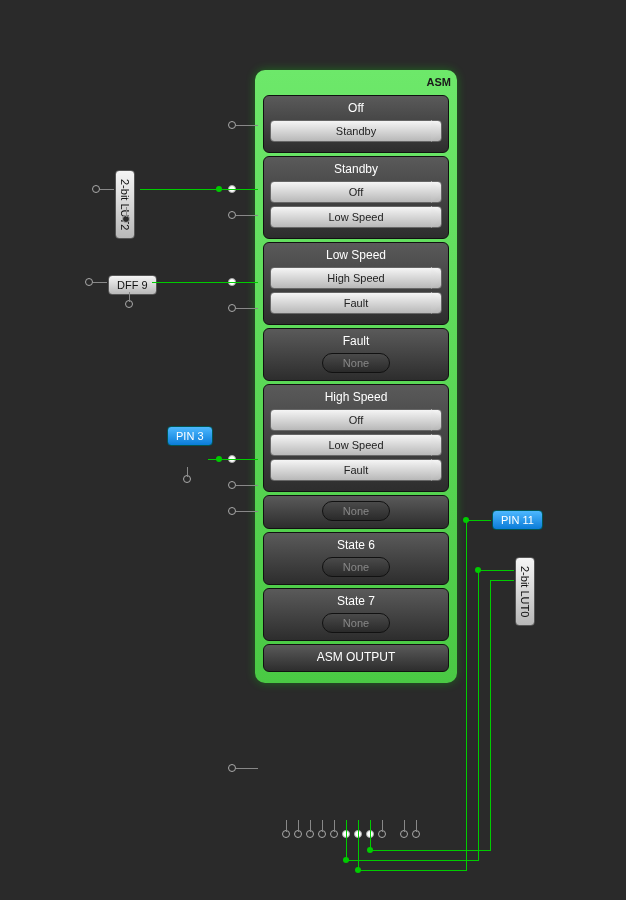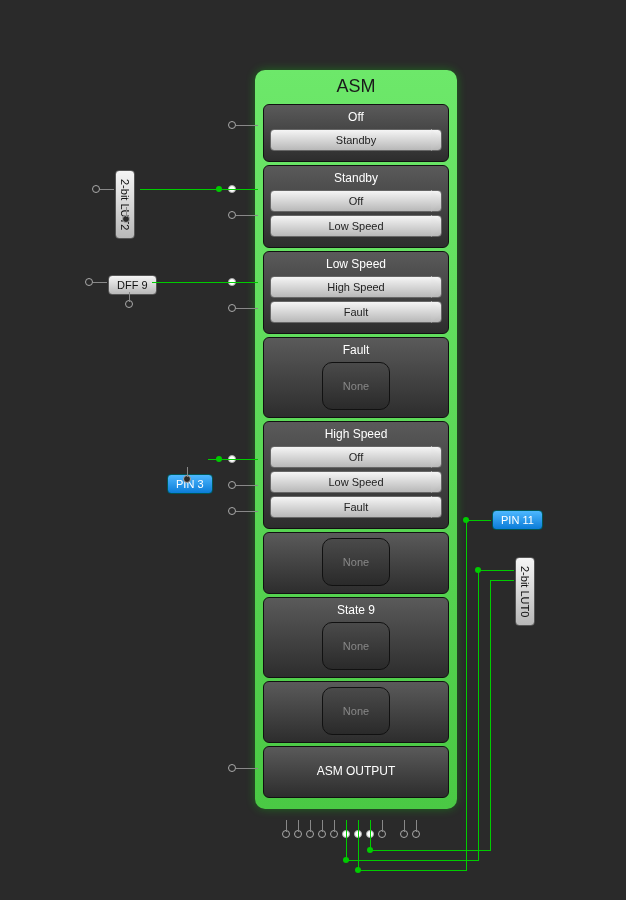--- a/index.html
+++ b/index.html
@@ -1,41 +1,41 @@
 <!DOCTYPE html>
 <html><head>
 <meta charset="utf-8">
 <style>
 html,body{margin:0;padding:0;background:#2a2a2a;font-family:Arial,sans-serif;font-size:11px;color:#ddd;width:626px;height:900px;overflow:hidden}
 .canvas{position:relative;width:626px;height:900px}
 .asm{position:absolute;left:255px;top:70px;width:190px;background:linear-gradient(#6de86a,#4ac944);border-radius:10px;padding:4px 6px 8px;box-shadow:0 0 10px rgba(0,255,0,.3)}
-.asm-title{text-align:center;font-size:18px;color:#1a1a1a;font-weight:normal;padding:2px 0 4px}
+.asm-title{text-align:right;font-size:11px;color:#1a1a1a;font-weight:bold;padding:2px 0 4px}
 .state{background:linear-gradient(#5a5a5a,#2d2d2d);border:1px solid #111;border-radius:6px;margin:3px 2px;padding:5px 6px 7px;text-align:center}
 .state-name{font-size:12px;color:#fff;margin-bottom:5px}
 .trans{background:linear-gradient(#f5f5f5,#b8b8b8);border:1px solid #666;border-radius:4px;height:20px;line-height:20px;font-size:11px;color:#222;margin:3px 0;position:relative}
 .trans::after{content:'';position:absolute;right:-1px;top:-1px;bottom:-1px;width:10px;background:linear-gradient(#f5f5f5,#b8b8b8);clip-path:polygon(0 0,100% 50%,0 100%);border-right:1px solid #666}
-.none{display:inline-block;background:linear-gradient(#4a4a4a,#2a2a2a);border:1px solid #111;border-radius:10px;padding:17px 20px;font-size:11px;color:#888}
+.none{display:inline-block;background:linear-gradient(#4a4a4a,#2a2a2a);border:1px solid #111;border-radius:10px;padding:3px 20px;font-size:11px;color:#888}
 .node{position:absolute;background:linear-gradient(#f5f5f5,#b8b8b8);border:1px solid #555;border-radius:4px;padding:3px 8px;font-size:11px;color:#111;text-align:center}
 .node.blue{background:linear-gradient(#4db8ff,#0b7cd8);color:#fff;border-color:#055}
 .node.vert{writing-mode:vertical-rl;padding:8px 3px}
 .port{position:absolute;width:6px;height:6px;border:1px solid #aaa;border-radius:50%;background:#2a2a2a}
 .port.fill{background:#fff}
 .wire{position:absolute;background:#888;height:1px}
 .wire.v{width:1px}
 .wire.g{background:#0c0}
 .jct{position:absolute;width:6px;height:6px;background:#0c0;border-radius:50%;margin:-3px 0 0 -3px}
 </style>
 </head>
 <body>
 
 <div class="canvas">
 
   <div class="node vert" style="left:115px;top:170px">2-bit LUT2</div>
   <div class="node" style="left:108px;top:275px">DFF 9</div>
-  <div class="node blue" style="left:167px;top:474px">PIN 3</div>
+  <div class="node blue" style="left:167px;top:426px">PIN 3</div>
   <div class="node blue" style="left:492px;top:510px">PIN 11</div>
   <div class="node vert" style="left:515px;top:557px">2-bit LUT0</div>
 
   <div class="asm">
     <div class="asm-title">ASM</div>
 
     <div class="state">
       <div class="state-name">Off</div>
       <div class="trans">Standby</div>
     </div>
@@ -62,31 +62,32 @@
       <div class="trans">Off</div>
       <div class="trans">Low Speed</div>
       <div class="trans">Fault</div>
     </div>
 
     <div class="state">
       <div class="none">None</div>
     </div>
 
     <div class="state">
-      <div class="state-name">State 9</div>
+      <div class="state-name">State 6</div>
       <div class="none">None</div>
     </div>
 
     <div class="state">
+      <div class="state-name">State 7</div>
       <div class="none">None</div>
     </div>
 
 
     <div class="state">
-      <div class="state-name" style="margin:12px">ASM OUTPUT</div>
+      <div class="state-name" style="margin:0">ASM OUTPUT</div>
     </div>
   </div>
 
   <div class="port" style="left:228px;top:121px"></div>
     <div class="wire" style="left:236px;top:125px;width:22px"></div>
   <div class="port fill" style="left:228px;top:185px"></div>
   <div class="port" style="left:228px;top:211px"></div>
     <div class="wire" style="left:236px;top:215px;width:22px"></div>
   <div class="port fill" style="left:228px;top:278px"></div>
   <div class="port" style="left:228px;top:304px"></div>

